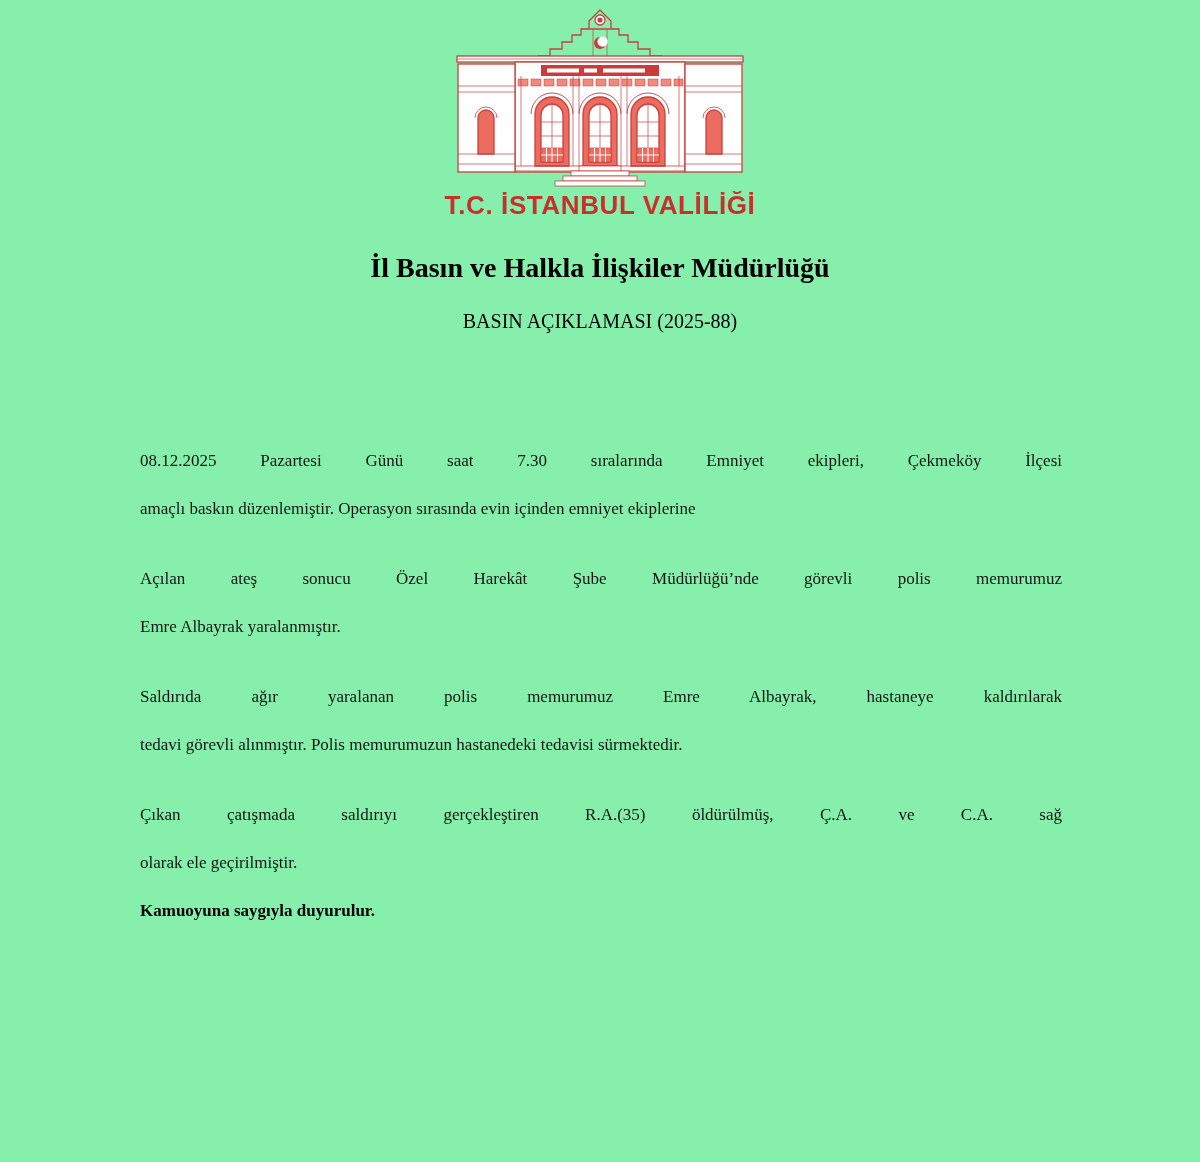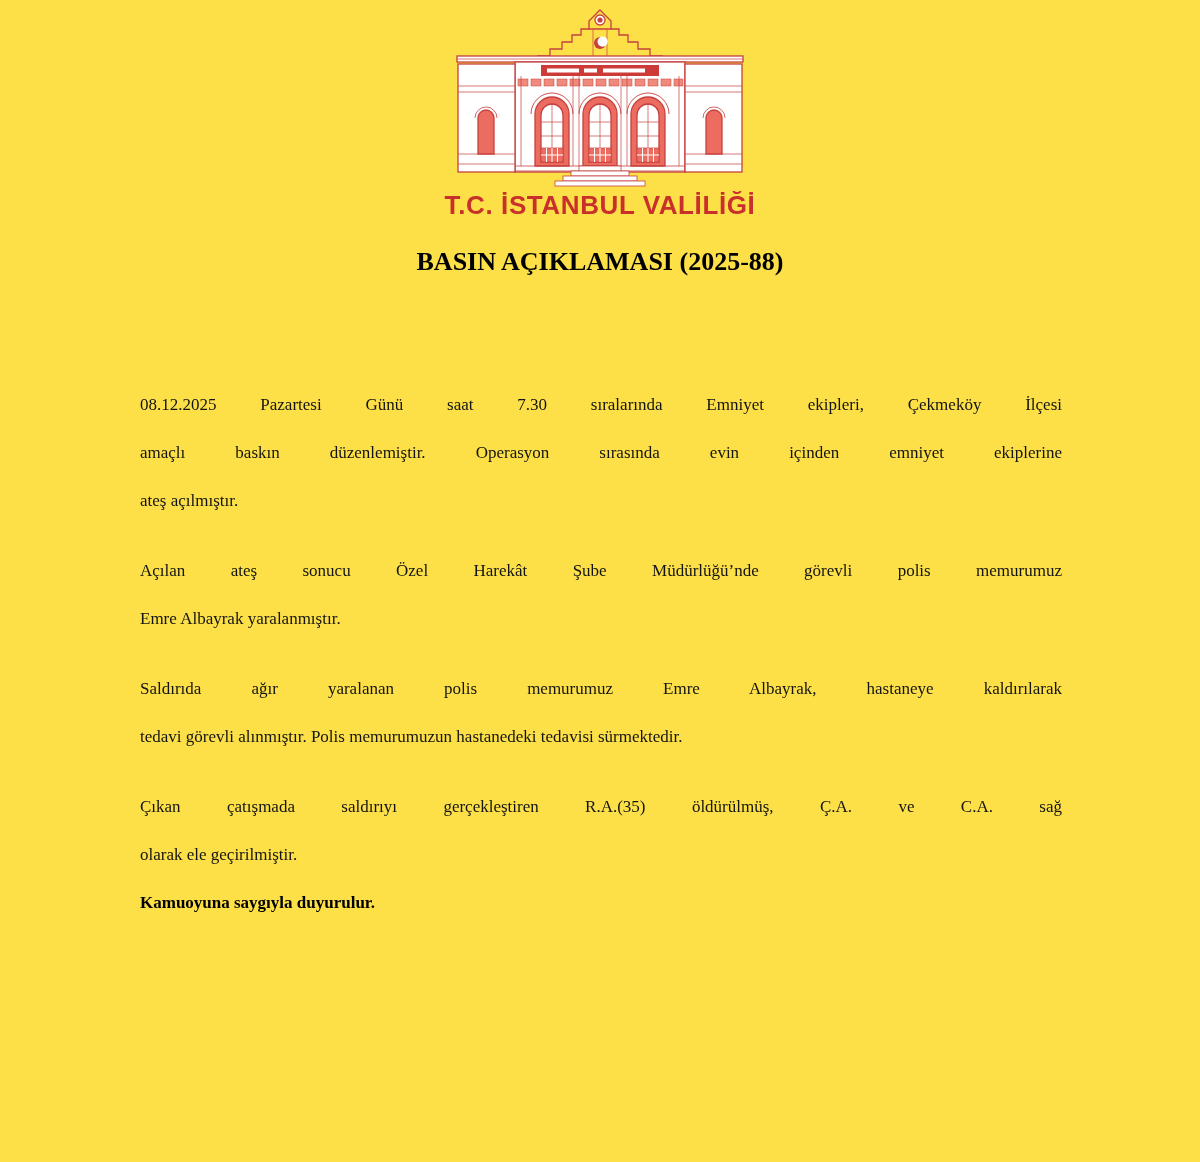--- a/index.html
+++ b/index.html
@@ -1,21 +1,21 @@
 <!DOCTYPE html>
 <html lang="tr"><head>
 <meta charset="utf-8">
 <style>
   * { box-sizing: border-box; }
   html, body { margin: 0; padding: 0; background: #ffffff; }
   .page {
     position: relative;
     width: 1200px;
     height: 1162px;
-    background: #fde047;
+    background: #86efac;
     overflow: hidden;
     font-family: "Liberation Serif", serif;
     color: #1b1b1b;
   }
   .masthead { text-align: center; padding-top: 8px; }
   .building-svg { display: block; margin: 0 auto; width: 290px; height: 180px; }
   .logo-title {
     font-family: "Liberation Sans", sans-serif;
     font-weight: 600;
     font-size: 26px;
@@ -27,22 +27,22 @@
   .dept-heading {
     text-align: center;
     font-weight: bold;
     font-size: 28px;
     color: #000000;
     margin-top: 31px;
     line-height: 1.15;
   }
   .press-title {
     text-align: center;
-    font-weight: bold;
-    font-size: 26px;
+    font-weight: normal;
+    font-size: 20px;
     color: #000000;
     margin-top: 26px;
     line-height: 1.15;
   }
   .content {
     margin-top: 104px;
     padding: 0 138px 0 140px;
     font-size: 17px;
     color: #141414;
   }
@@ -144,27 +144,27 @@
 
         <rect x="124" y="158" width="42" height="5" fill="#ffffff" stroke-width="0.8"></rect>
         <rect x="116" y="163" width="58" height="5" fill="#ffffff" stroke-width="0.8"></rect>
         <rect x="108" y="168" width="74" height="5" fill="#ffffff" stroke-width="0.8"></rect>
         <rect x="100" y="173" width="90" height="5" fill="#ffffff" stroke-width="0.8"></rect>
       </g>
     </svg>
     <div class="logo-title">T.C. İSTANBUL VALİLİĞİ</div>
   </header>
 
+  <div class="dept-heading">İl Basın ve Halkla İlişkiler Müdürlüğü</div>
   <div class="press-title">BASIN AÇIKLAMASI (2025-88)</div>
 
   <main class="content">
     <div class="para">
         <div class="line">08.12.2025 Pazartesi Günü saat 7.30 sıralarında Emniyet ekipleri, Çekmeköy İlçesi</div>
         <div class="line">amaçlı baskın düzenlemiştir. Operasyon sırasında evin içinden emniyet ekiplerine</div>
-        <div class="line">ateş açılmıştır.</div>
       </div>
     <div class="para">
         <div class="line">Açılan ateş sonucu Özel Harekât Şube Müdürlüğü’nde görevli polis memurumuz</div>
         <div class="line">Emre Albayrak yaralanmıştır.</div>
       </div>
     <div class="para">
         <div class="line">Saldırıda ağır yaralanan polis memurumuz Emre Albayrak, hastaneye kaldırılarak</div>
         <div class="line">tedavi görevli alınmıştır. Polis memurumuzun hastanedeki tedavisi sürmektedir.</div>
       </div>
     <div class="para">

